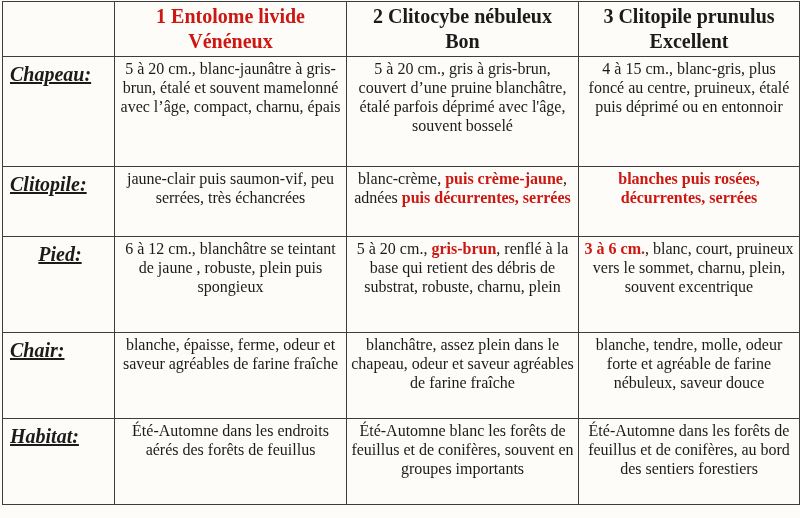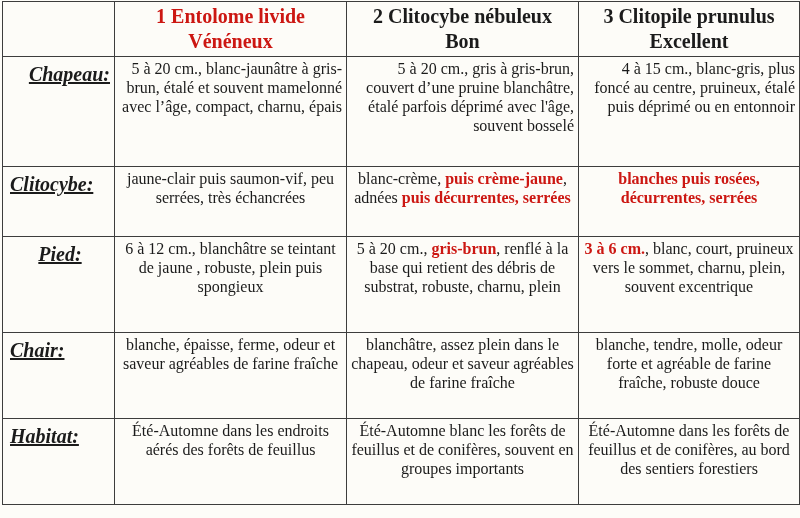--- a/index.html
+++ b/index.html
@@ -46,21 +46,21 @@
     font-weight:bold;
     font-style:italic;
     text-decoration:underline;
     font-size:20px;
     padding:6px 4px 0 7px;
     white-space:nowrap;
   }
   .run-red{color:var(--red);font-weight:bold;margin-top:47px;}
   
   tr.hdr   > *{height:54px;}
-  tr.r-chapeau  td{height:110px;text-align:right;}
+  tr.r-chapeau  td{height:110px;}
   tr.r-lamelles td{height:70px;}
   tr.r-pied     td{height:96px;text-align:center;}
   tr.r-chair    td{height:86px;}
   tr.r-habitat  td{height:86px;}
 </style>
 </head>
 <body>
 
 <div class="page">
   <table class="mushroom">
@@ -80,36 +80,36 @@
       <th class="species">3 Clitopile prunulus
 Excellent</th>
     </tr>
     <tr class="r-chapeau">
       <td class="rowlabel">Chapeau:</td>
       <td><span>5 à 20 cm., blanc-jaunâtre à gris-brun, étalé et souvent mamelonné avec l’âge, compact, charnu, épais</span></td>
       <td><span>5 à 20 cm., gris à gris-brun, couvert d’une pruine blanchâtre, étalé parfois déprimé avec l'âge, souvent bosselé</span></td>
       <td><span>4 à 15 cm., blanc-gris, plus foncé au centre, pruineux, étalé puis déprimé ou en entonnoir</span></td>
     </tr>
     <tr class="r-lamelles">
-      <td class="rowlabel">Clitocybe:</td>
+      <td class="rowlabel">Clitopile:</td>
       <td><span>jaune-clair puis saumon-vif, peu serrées, très échancrées</span></td>
       <td><span>blanc-crème, </span><span class="run-red">puis crème-jaune</span><span>, adnées </span><span class="run-red">puis décurrentes, serrées</span></td>
       <td><span class="run-red">blanches puis rosées, décurrentes, serrées</span></td>
     </tr>
     <tr class="r-pied">
       <td class="rowlabel">Pied:</td>
       <td><span>6 à 12 cm., blanchâtre se teintant de jaune , robuste, plein puis spongieux</span></td>
       <td><span>5 à 20 cm., </span><span class="run-red">gris-brun</span><span>, renflé à la base qui retient des débris de substrat, robuste, charnu, plein</span></td>
       <td><span class="run-red">3 à 6 cm.</span><span>, blanc, court, pruineux vers le sommet, charnu, plein, souvent excentrique</span></td>
     </tr>
     <tr class="r-chair">
       <td class="rowlabel">Chair:</td>
       <td><span>blanche, épaisse, ferme, odeur et saveur agréables de  farine fraîche</span></td>
       <td><span>blanchâtre, assez plein dans le chapeau, odeur et saveur agréables de farine fraîche</span></td>
-      <td><span>blanche, tendre, molle, odeur forte et agréable de farine fraîche, robuste douce</span></td>
+      <td><span>blanche, tendre, molle, odeur forte et agréable de farine nébuleux, saveur douce</span></td>
     </tr>
     <tr class="r-habitat">
       <td class="rowlabel">Habitat:</td>
       <td><span>Été-Automne dans les endroits aérés des forêts de feuillus</span></td>
       <td><span>Été-Automne blanc les forêts de feuillus et de conifères, souvent en groupes importants</span></td>
       <td><span>Été-Automne dans les forêts de feuillus et de conifères, au bord des sentiers forestiers</span></td>
     </tr>
   </tbody>
     </table>
 </div>

